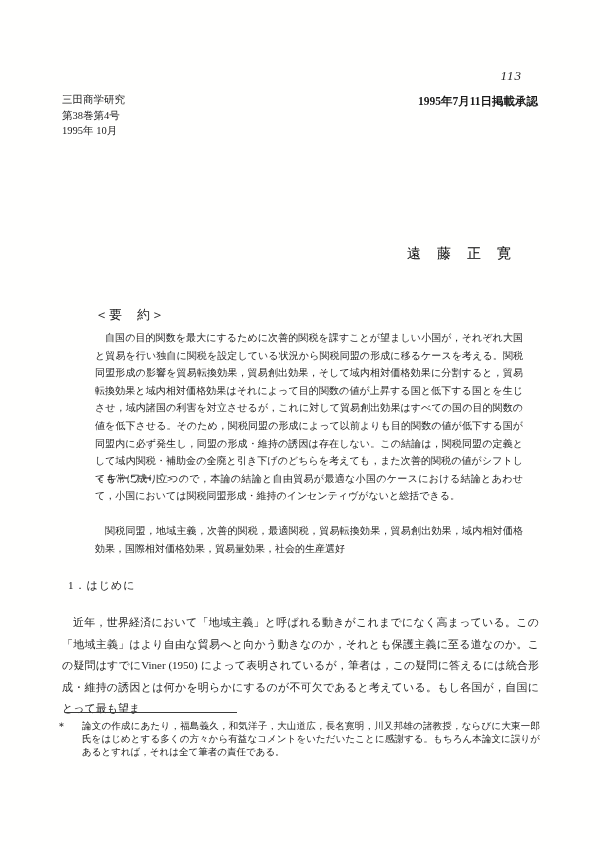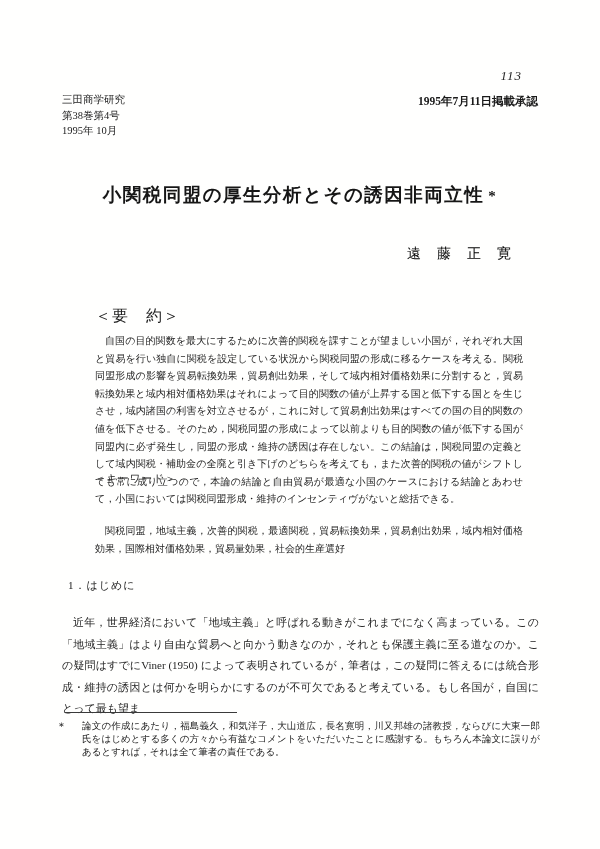--- a/index.html
+++ b/index.html
@@ -74,21 +74,21 @@
 
   .abstract {
     position: absolute;
     top: 306px;
     left: 95px;
     width: 428px;
     font-size: 10px;
     color: #1f1f1f;
   }
   .abstract .ab-heading {
-    font-size: 16px;
+    font-size: 13px;
     letter-spacing: 1px;
     margin-bottom: 5px;
   }
   .abstract .ab-body {
     line-height: 17.6px;
     text-align: justify;
     text-indent: 1em;
   }
 
   .keywords {
@@ -170,21 +170,20 @@
   <div class="page-number">113</div>
 
   <div class="header-left">
     <div>三田商学研究</div>
     <div>第38巻第4号</div>
     <div>1995年 10月</div>
   </div>
 
   <div class="header-right">1995年7月11日掲載承認</div>
 
-  <h1 class="title"><span>小関税同盟の厚生分析とその誘因非両立性</span><span class="mark">*</span></h1>
 
   <div class="author">遠　藤　正　寛</div>
 
   <div class="abstract">
     <div class="ab-heading">＜要　約＞</div>
     <div class="ab-body">自国の目的関数を最大にするために次善的関税を課すことが望ましい小国が，それぞれ大国と貿易を行い独自に関税を設定している状況から関税同盟の形成に移るケースを考える。関税同盟形成の影響を貿易転換効果，貿易創出効果，そして域内相対価格効果に分割すると，貿易転換効果と域内相対価格効果はそれによって目的関数の値が上昇する国と低下する国とを生じさせ，域内諸国の利害を対立させるが，これに対して貿易創出効果はすべての国の目的関数の値を低下させる。そのため，関税同盟の形成によって以前よりも目的関数の値が低下する国が同盟内に必ず発生し，同盟の形成・維持の誘因は存在しない。この結論は，関税同盟の定義として域内関税・補助金の全廃と引き下げのどちらを考えても，また次善的関税の値がシフトしても常に成り立つので，本論の結論と自由貿易が最適な小国のケースにおける結論とあわせて，小国においては関税同盟形成・維持のインセンティヴがないと総括できる。</div>
   </div>
 
   <div class="keywords">
     <div class="kw-heading">＜キーワード＞</div>

